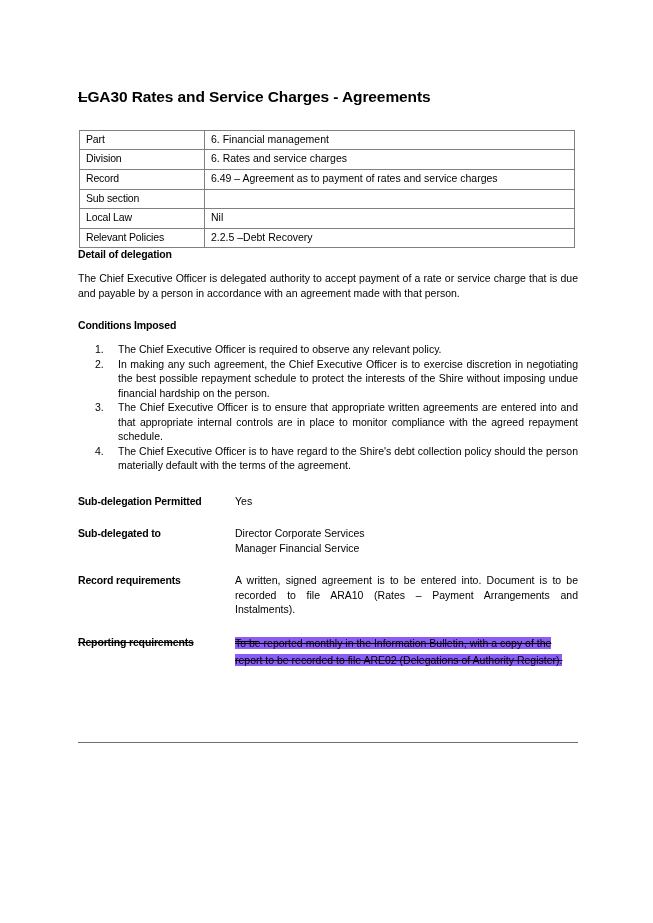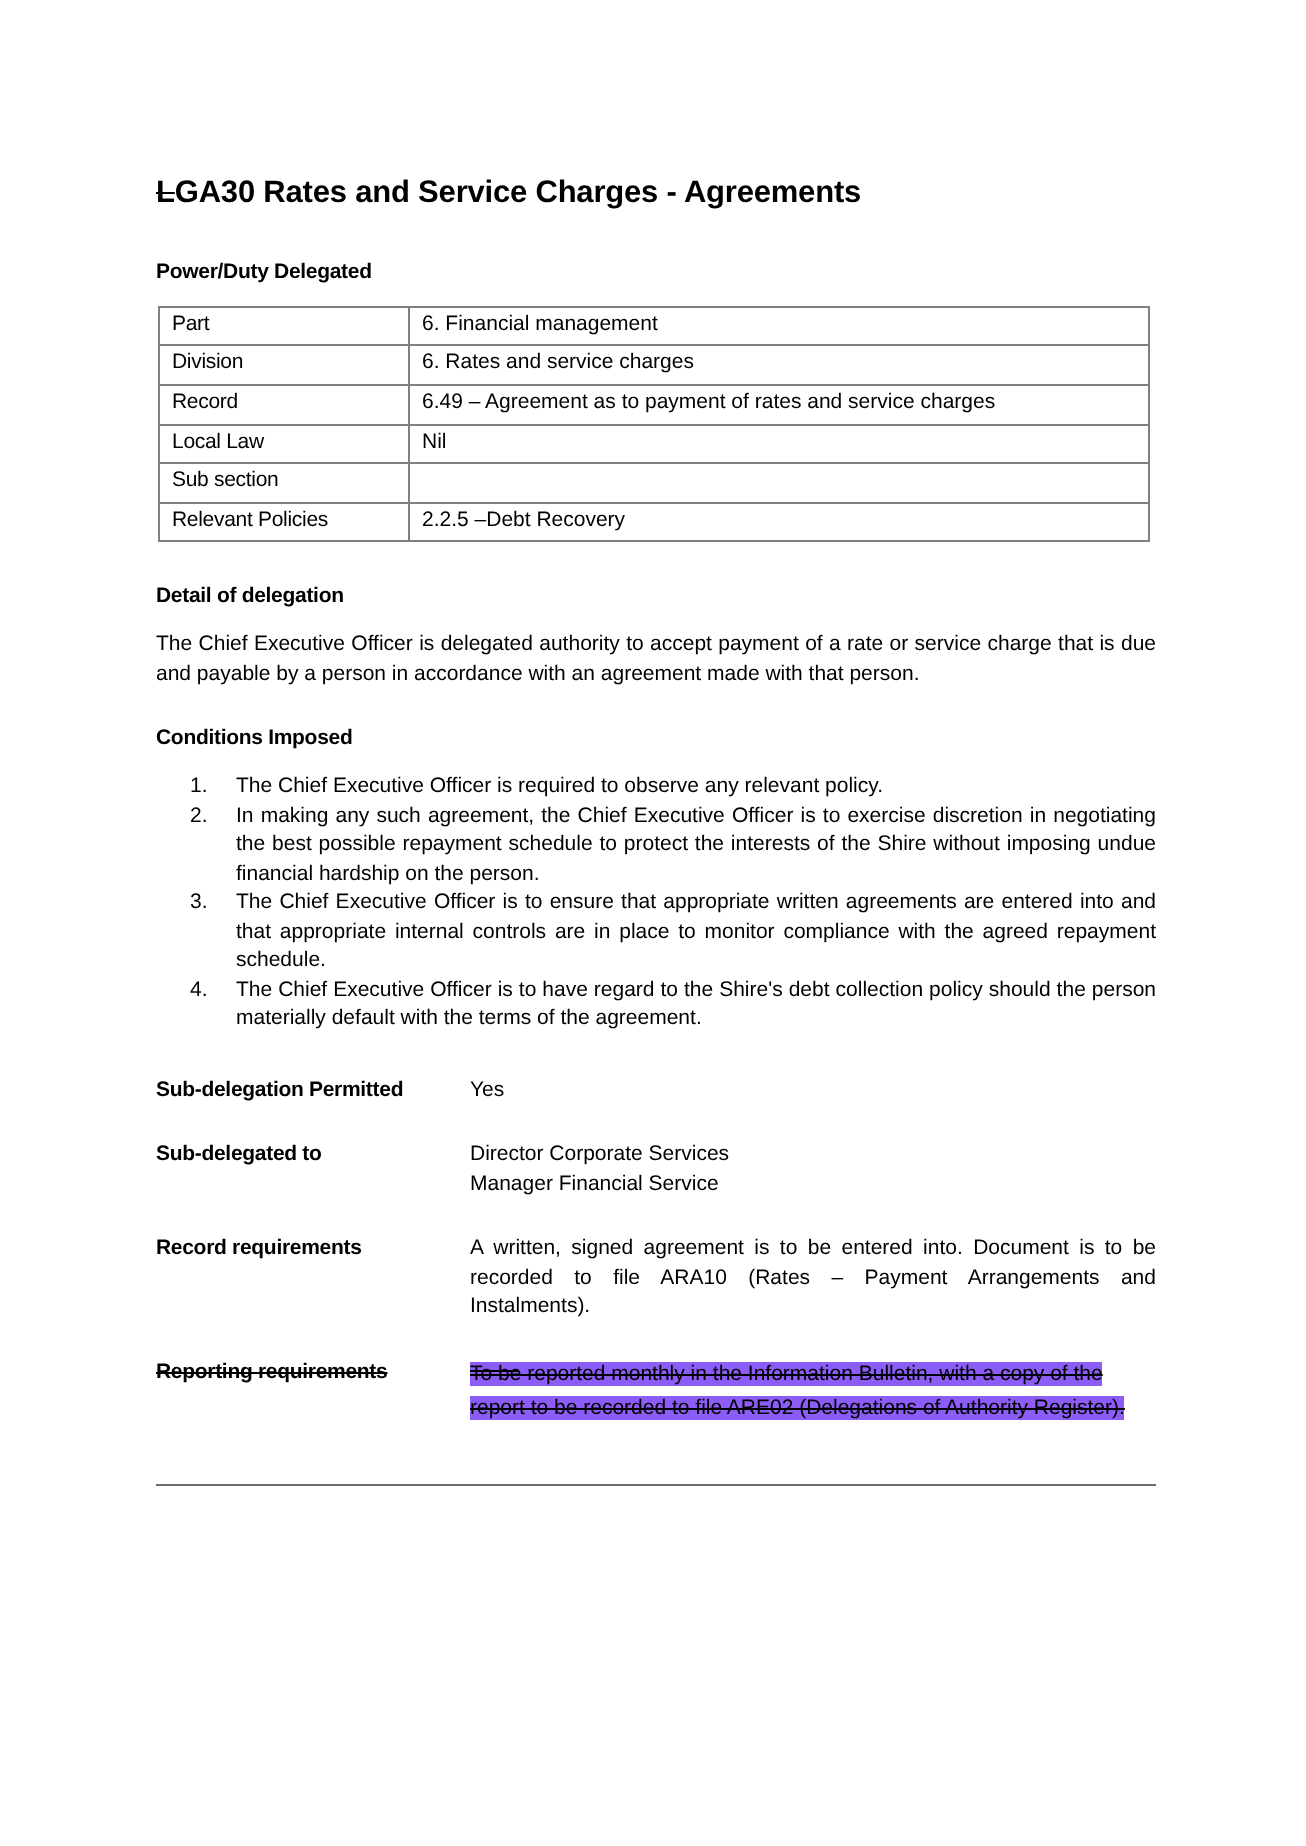--- a/index.html
+++ b/index.html
@@ -74,21 +74,21 @@
     font-weight: bold;
   }
 
   
   .section-heading {
     font-size: 10.5px;
     font-weight: bold;
     letter-spacing: -0.15px;
     margin: 0 0 11px 0;
   }
-  .heading-gap-top { margin-top: 21px; }
+  .heading-gap-top { }
 
   
   .body-para {
     font-size: 10.5px;
     line-height: 1.38;
     text-align: justify;
     margin: 0 0 19px 0;
   }
 
   
@@ -177,43 +177,42 @@
 </head>
 <body>
 
 <div class="page">
 
   <div class="content">
 
     <h1 class="doc-title"><span class="title-struck">L</span><span>GA30 Rates and Service Charges - Agreements</span></h1>
 
 
-    <div class="section-heading">Power/Duty Delegated</div>
 
     <table class="info-table">
       <tbody>
         <tr>
           <td class="cell-label">Part</td>
           <td>6. Financial management</td>
         </tr>
         <tr>
           <td class="cell-label">Division</td>
           <td>6. Rates and service charges</td>
         </tr>
         <tr>
           <td class="cell-label">Record</td>
           <td>6.49 – Agreement as to payment of rates and service charges</td>
         </tr>
         <tr>
+          <td class="cell-label">Sub section</td>
+          <td></td>
+        </tr>
+        <tr>
           <td class="cell-label">Local Law</td>
           <td>Nil</td>
-        </tr>
-        <tr>
-          <td class="cell-label">Sub section</td>
-          <td></td>
         </tr>
         <tr>
           <td class="cell-label">Relevant Policies</td>
           <td>2.2.5 –Debt Recovery</td>
         </tr>
       </tbody>
     </table>
 
     <div class="section-heading heading-gap-top">Detail of delegation</div>
     <p class="body-para">The Chief Executive Officer is delegated authority to accept payment of a rate or service charge that is due and payable by a person in accordance with an agreement made with that person.</p>

